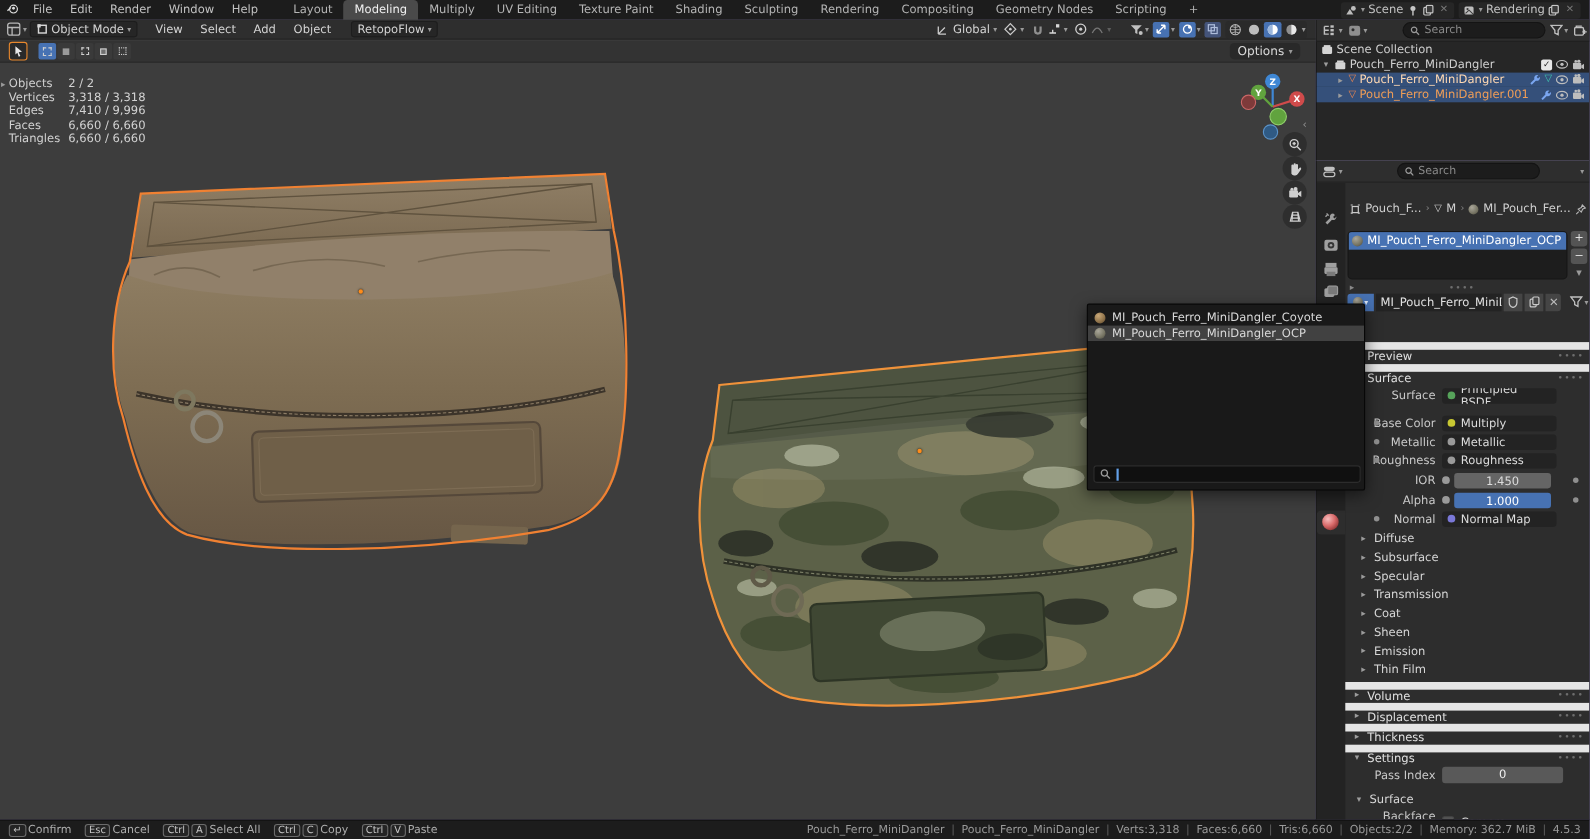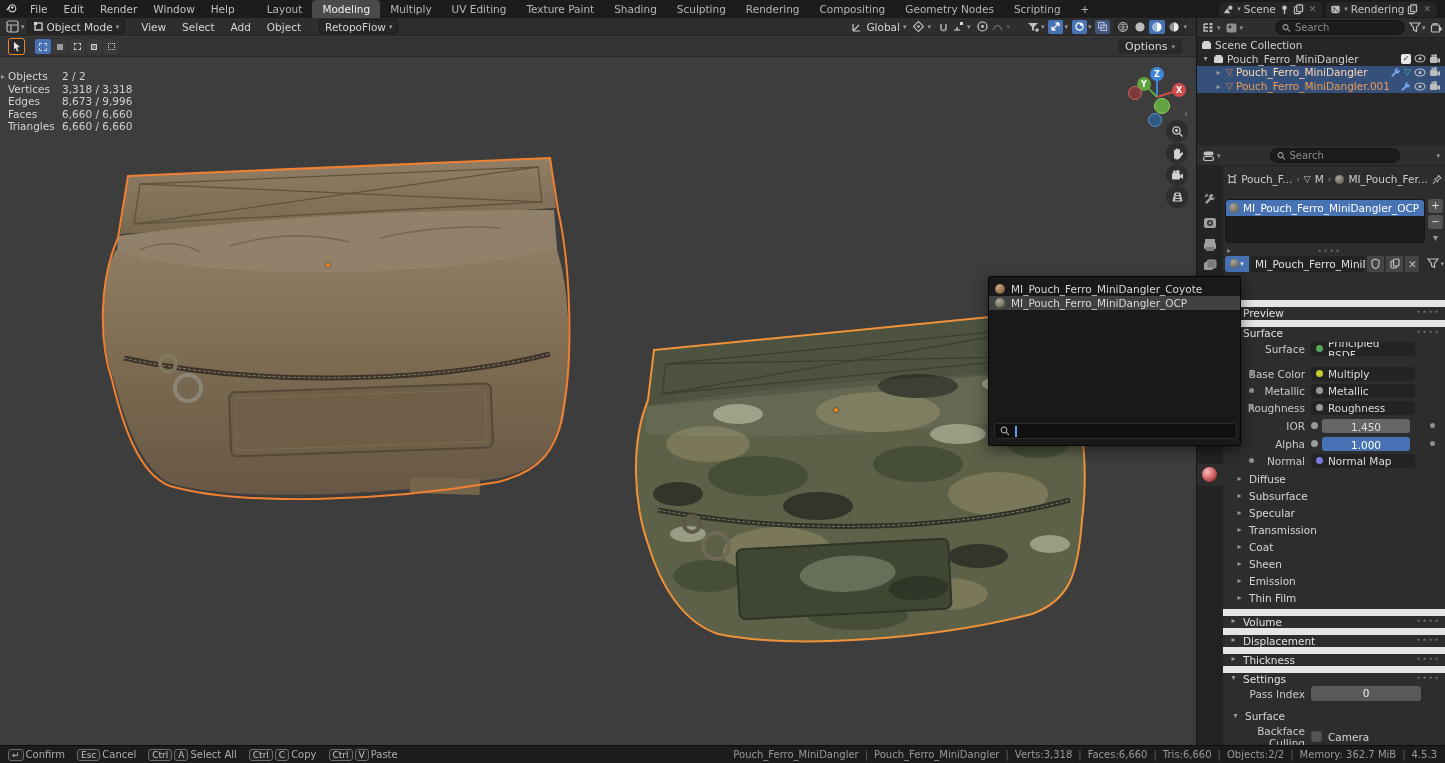--- a/index.html
+++ b/index.html
@@ -63,21 +63,21 @@
   .exp { color:#9c9c9c; font-size:8px; width:9px; text-align:center; }
   .ol-check { width:10px; height:10px; background:#e8e8e8; border-radius:2px; color:#1c1c1c; font-size:8px; line-height:10px; text-align:center; font-weight:bold; }
 
   
   .props { position:absolute; left:1196px; top:146px; width:249px; height:599px; background:#2d2d2d; border-left:1px solid #161616; overflow:hidden; }
   .props-header { position:absolute; left:0; top:0; width:100%; height:20px; background:#2e2e2e; border-bottom:1px solid #222; display:flex; align-items:center; gap:4px; padding:0 5px; z-index:3; }
   .tab-col { position:absolute; left:0; top:20px; width:26px; height:579px; background:#232323; }
   .tab-ic { position:absolute; left:5px; width:16px; height:16px; opacity:.85; }
   .tab-active { position:absolute; left:0; width:26px; height:22px; background:#2d2d2d; border-radius:4px 0 0 4px; }
   .mat-sphere { position:absolute; left:5px; top:3px; width:15px; height:15px; border-radius:50%; background:radial-gradient(circle at 35% 32%, #f6bdbd, #d96a6a 45%, #8e3333 80%); }
-  .props-content { position:absolute; left:26px; top:23px; width:223px; height:579px; font-size:10.5px; }
+  .props-content { position:absolute; left:26px; top:34px; width:223px; height:579px; font-size:10.5px; }
 
   .crumb { position:absolute; left:4px; top:4px; display:flex; align-items:center; gap:4px; color:#cfcfcf; width:215px; }
   .crumb .sep { color:#8a8a8a; font-size:9px; }
   .slot-list { position:absolute; left:2px; top:30px; width:200px; height:44px; background:#1d1d1d; border-radius:4px; border:1px solid #171717; overflow:hidden; }
   .slot-row { height:16px; display:flex; align-items:center; gap:4px; padding:0 3px; background:#4772b3; color:#fff; }
   .slot-side { position:absolute; left:205px; top:30px; width:15px; display:flex; flex-direction:column; gap:2px; }
   .sq-btn { width:15px; height:14px; background:#545454; border-radius:3px; color:#e3e3e3; font-size:10px; line-height:13px; text-align:center; }
   .slot-foot { position:absolute; left:4px; top:77px; width:200px; display:flex; color:#8a8a8a; font-size:8px; }
   .grip { color:#6e6e6e; letter-spacing:1px; font-size:8px; }
   .datablock { position:absolute; left:2px; top:86px; width:219px; height:17px; display:flex; align-items:center; gap:2px; }
@@ -350,21 +350,21 @@
         <div class="srow">
             <span class="slabel">Objects</span>
             <span>2 / 2</span>
           </div>
         <div class="srow">
             <span class="slabel">Vertices</span>
             <span>3,318 / 3,318</span>
           </div>
         <div class="srow">
             <span class="slabel">Edges</span>
-            <span>8,673 / 9,996</span>
+            <span>7,410 / 9,996</span>
           </div>
         <div class="srow">
             <span class="slabel">Faces</span>
             <span>6,660 / 6,660</span>
           </div>
         <div class="srow">
             <span class="slabel">Triangles</span>
             <span>6,660 / 6,660</span>
           </div>
       </div>

